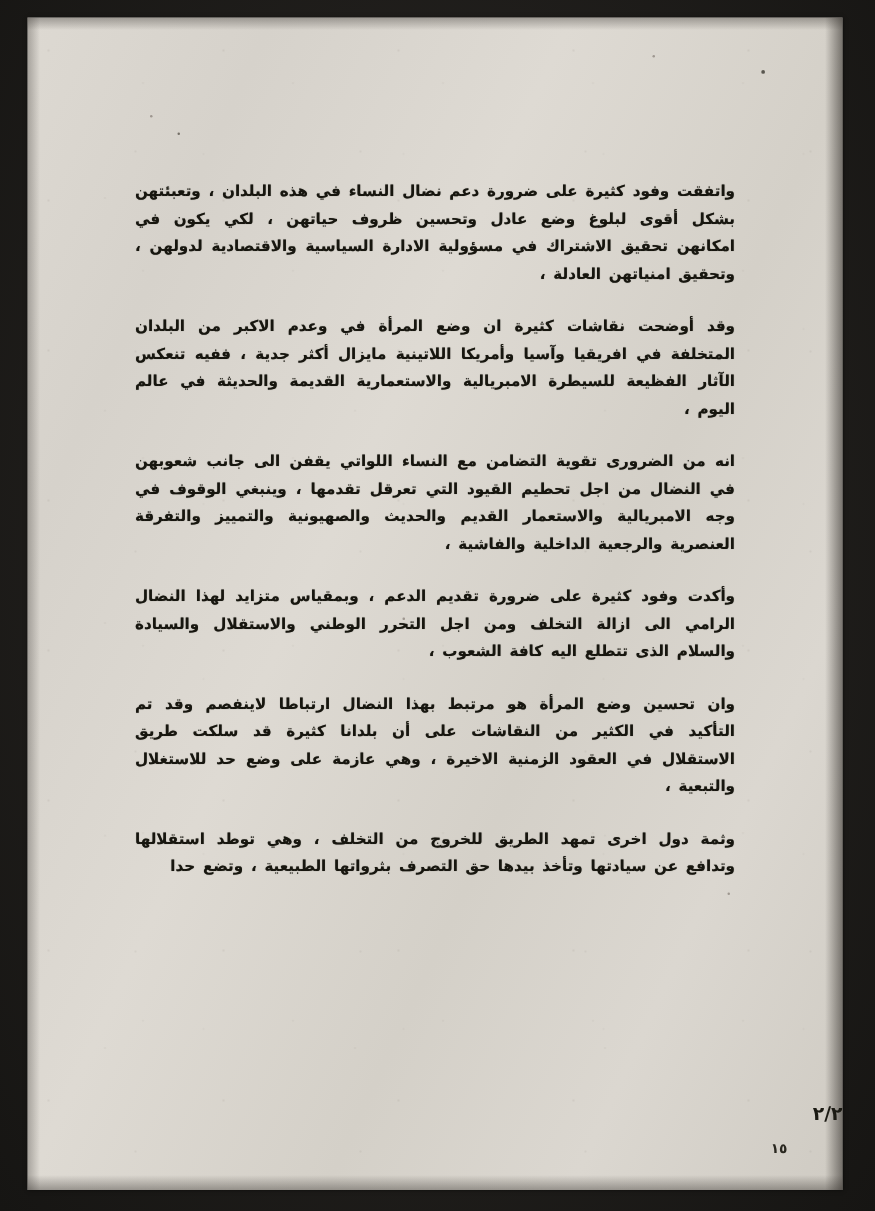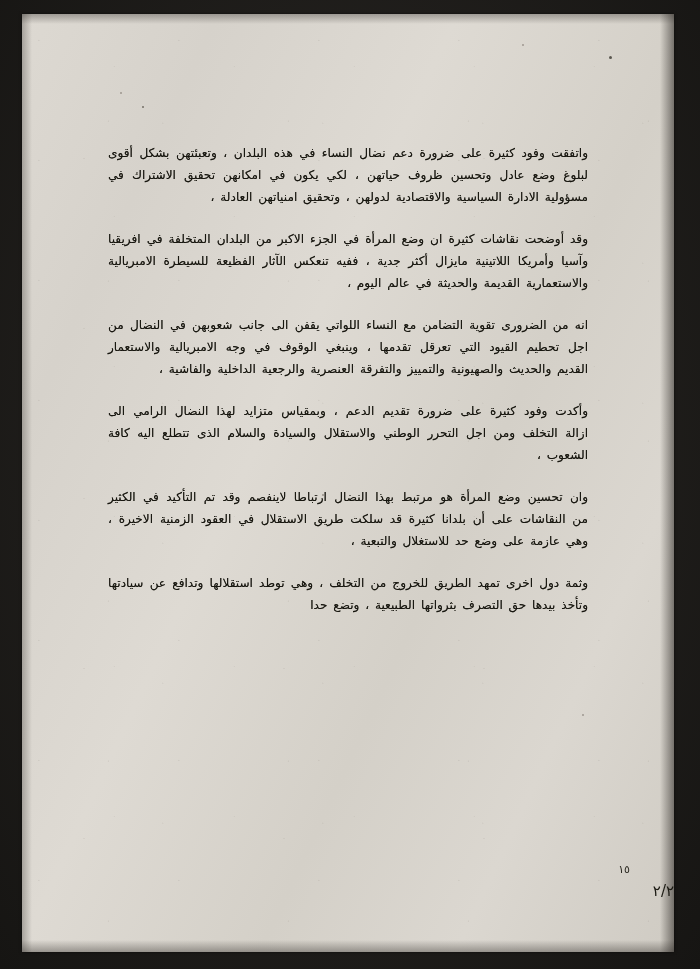--- a/index.html
+++ b/index.html
@@ -12,20 +12,21 @@
     height: 969px;
     overflow: hidden;
     font-family: "DejaVu Sans", sans-serif;
   }
   .scan {
     position: relative;
     width: 700px;
     height: 969px;
     background: #84cc16;
     overflow: hidden;
+    font-weight: bold;
   }
   
   .scan-bg {
     position: absolute;
     inset: 0;
     background:
       radial-gradient(ellipse at 50% 45%, #2b2825 0%, #161513 100%);
   }
   
   .page {
@@ -116,21 +117,21 @@
     top: 868px;
     text-align: right;
     font-size: 15px;
     color: #1b1a13;
     font-family: "DejaVu Sans", sans-serif;
     letter-spacing: 1px;
   }
   .corner-number {
     position: absolute;
     right: 44px;
-    top: 849px;
+    top: 898px;
     font-size: 11px;
     color: #2a2820;
     font-family: "DejaVu Sans", sans-serif;
   }
   .top-dot {
     position: absolute;
     right: 62px;
     top: 42px;
     width: 3px;
     height: 3px;
@@ -165,21 +166,21 @@
     <span class="speck" style="left:500px;top:30px;width:2px;height:2px;"></span>
     <span class="speck" style="left:98px;top:78px;width:2px;height:2px;"></span>
     <span class="speck" style="left:300px;top:480px;width:1.5px;height:1.5px;"></span>
     <span class="speck" style="left:560px;top:700px;width:2px;height:2px;"></span>
 
     <div class="top-dot"></div>
     <div class="mid-dot"></div>
 
     <div class="body-text">
       <p class="para">واتفقت وفود كثيرة على ضرورة دعم نضال النساء في هذه البلدان ، وتعبئتهن بشكل أقوى لبلوغ وضع عادل وتحسين ظروف حياتهن ، لكي يكون في امكانهن تحقيق الاشتراك في مسؤولية الادارة السياسية والاقتصادية لدولهن ، وتحقيق امنياتهن العادلة ،</p>
-      <p class="para">وقد أوضحت نقاشات كثيرة ان وضع المرأة في الجزء الاكبر من البلدان المتخلفة في افريقيا وآسيا وأمريكا اللاتينية مايزال أكثر جدية ، ففيه تنعكس الآثار الفظيعة للسيطرة الامبريالية والاستعمارية القديمة والحديثة في عالم اليوم ،</p>
+      <p class="para">وقد أوضحت نقاشات كثيرة ان وضع المرأة في وعدم الاكبر من البلدان المتخلفة في افريقيا وآسيا وأمريكا اللاتينية مايزال أكثر جدية ، ففيه تنعكس الآثار الفظيعة للسيطرة الامبريالية والاستعمارية القديمة والحديثة في عالم اليوم ،</p>
       <p class="para">انه من الضرورى تقوية التضامن مع النساء اللواتي يقفن الى جانب شعوبهن في النضال من اجل تحطيم القيود التي تعرقل تقدمها ، وينبغي الوقوف في وجه الامبريالية والاستعمار القديم والحديث والصهيونية والتمييز والتفرقة العنصرية والرجعية الداخلية والفاشية ،</p>
       <p class="para">وأكدت وفود كثيرة على ضرورة تقديم الدعم ، وبمقياس متزايد لهذا النضال الرامي الى ازالة التخلف ومن اجل التحرر الوطني والاستقلال والسيادة والسلام الذى تتطلع اليه كافة الشعوب ،</p>
       <p class="para">وان تحسين وضع المرأة هو مرتبط بهذا النضال ارتباطا لاينفصم وقد تم التأكيد في الكثير من النقاشات على أن بلدانا كثيرة قد سلكت طريق الاستقلال في العقود الزمنية الاخيرة ، وهي عازمة على وضع حد للاستغلال والتبعية ،</p>
       <p class="para">وثمة دول اخرى تمهد الطريق للخروج من التخلف ، وهي توطد استقلالها وتدافع عن سيادتها وتأخذ بيدها حق التصرف بثرواتها الطبيعية ، وتضع حدا</p>
     </div>
 
     <div class="page-number">٢/٢</div>
     <div class="corner-number">١٥</div>
   </div>
 </div>

